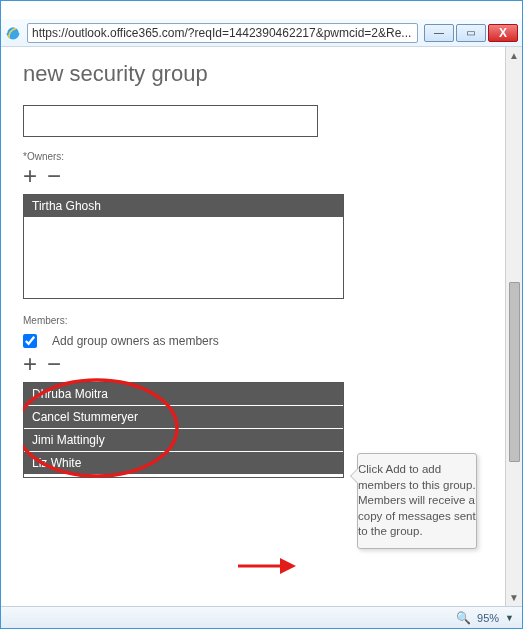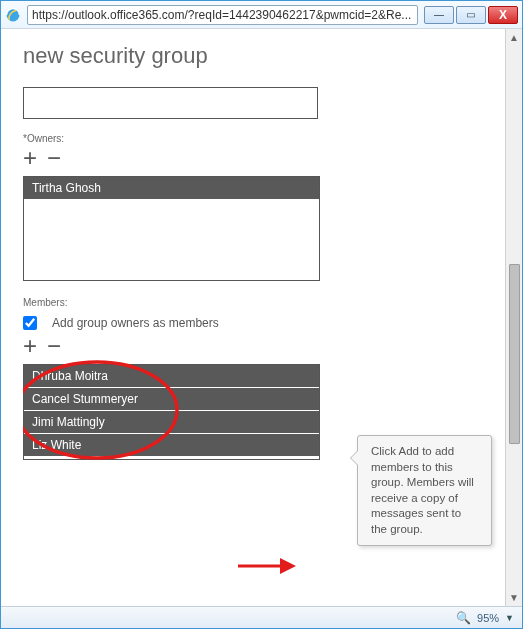--- a/index.html
+++ b/index.html
@@ -16,20 +16,21 @@
     flex-direction: column;
   }
   
   .titlebar {
     height: 28px;
     background: linear-gradient(#f6fbff,#eaf5ff);
     border-bottom: 1px solid #cfd8e0;
     display: flex;
     align-items: center;
     padding: 0 4px;
+    margin-top: 18px;
   }
   .ie-icon svg { width: 16px; height: 16px; display:block; }
   .url-box {
     flex: 1;
     margin: 0 6px;
     background: #fff;
     border: 1px solid #8ea8bf;
     border-radius: 2px;
     height: 20px;
     display: flex;
@@ -116,21 +117,21 @@
     display:flex; gap:10px;
     font-size: 24px;
     color:#555;
     font-weight:300;
     line-height:1;
     margin: 2px 0 6px 0;
     user-select: none;
   }
   .pm-row .pm { cursor:pointer; }
   .listbox {
-    width: 297px;
+    width: 321px;
     height: 105px;
     border:1px solid #555;
     background:#fff;
     overflow:hidden;
   }
   .listbox.small { height: 96px; }
   .row-item {
     background:#595959;
     color:#fff;
     font-size:12px;
@@ -149,25 +150,25 @@
     position:absolute;
     left:-10px; top:-6px;
     width:168px; height:104px;
     pointer-events:none;
   }
   .red-circle svg { width:100%; height:100%; overflow:visible;}
   
   .tip {
     position:absolute;
     left:356px; top:406px;
-    width:135px;
+    width:120px;
     background:#f6f6f6;
     border:1px solid #b6b6b6;
     border-radius:3px;
-    padding:8px 13px;
+    padding:8px 0;
     font-size:11.5px;
     color:#555;
     line-height:1.35;
     box-shadow: 2px 2px 4px rgba(0,0,0,0.15);
   }
   .tip::before {
     content:"";
     position:absolute;
     left:-8px; top:14px;
     border:8px solid transparent;

